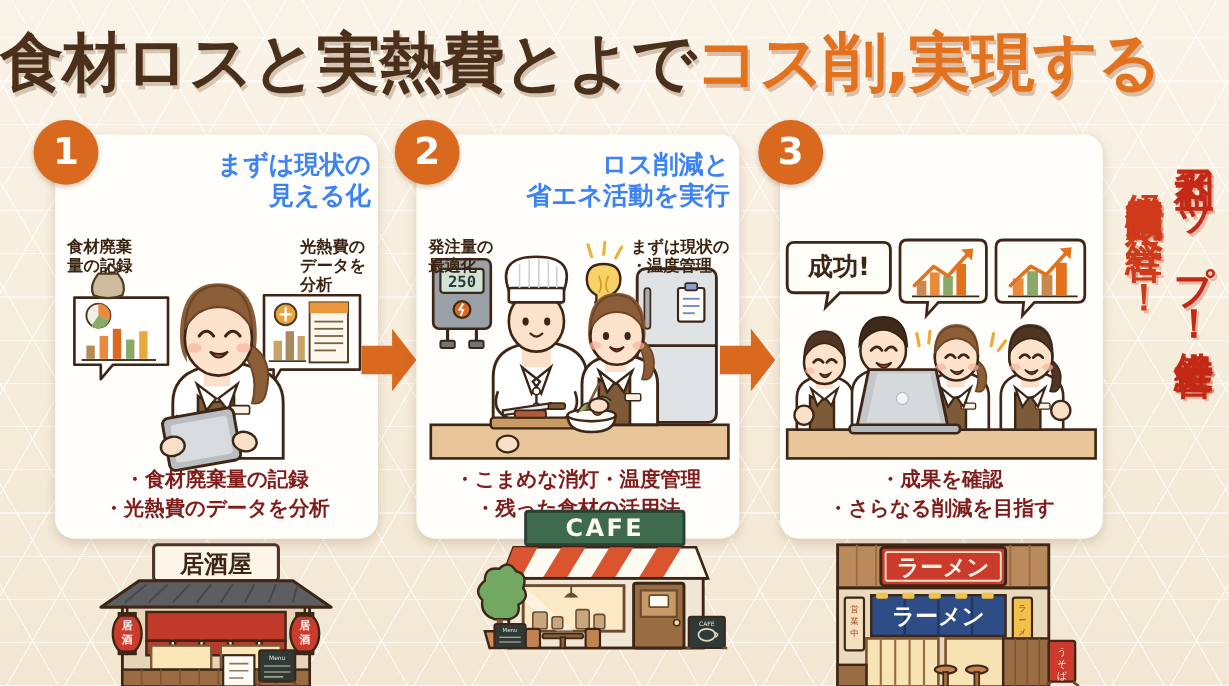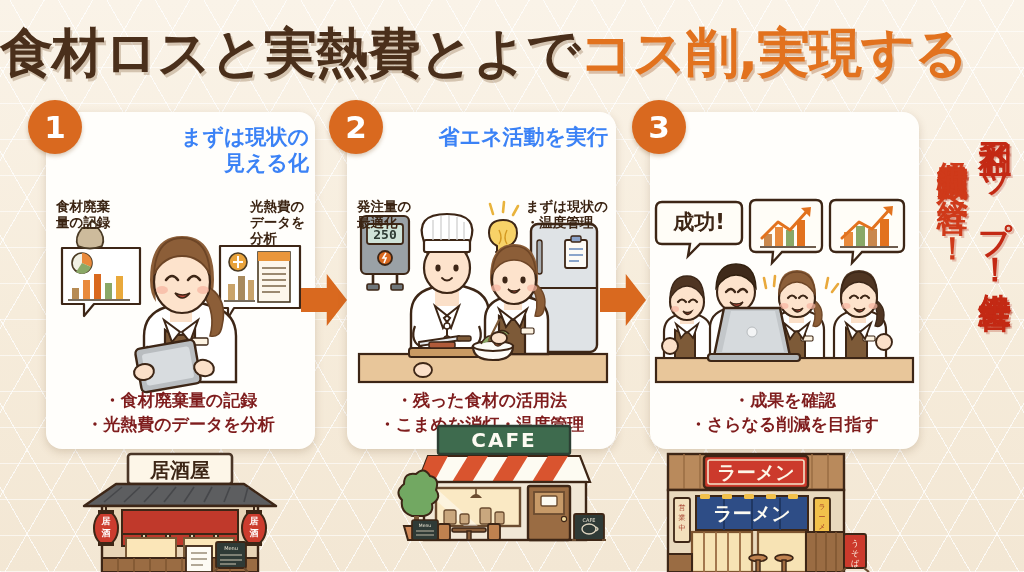--- a/index.html
+++ b/index.html
@@ -147,21 +147,21 @@
     text-shadow: 2px 2px 0 rgba(170,40,20,.25);
     white-space: nowrap;
   }
   #vtext-right { top: 116px; right: 12px; }
   #vtext-left  { top: 138px; right: 56px; color:#cf3a1a; font-size: 31px; }
 
   
   .shop { position: absolute; bottom: 0; }
   #shop-izakaya { left: 70px;  width: 220px; height: 118px; }
   #shop-cafe    { left: 398px; width: 214px; height: 148px; }
-  #shop-ramen   { left: 658px; width: 216px; height: 122px; }
+  #shop-ramen   { left: 688px; width: 216px; height: 122px; }
 
   svg { display: block; overflow: visible; }
 </style>
 </head>
 <body>
 
 <div id="stage">
 
   <div class="title-wrap">
     <span class="title">
@@ -269,20 +269,21 @@
       <div>・光熱費のデータを分析</div>
     </div>
   </div>
 
   <div class="arrow" id="arrow-1"></div>
 
   <div class="card" id="card-2">
     <div class="badge">2</div>
 
     <div class="card-title">
+      <span class="l1">ロス削減と</span>
       <span class="l2">省エネ活動を実行</span>
     </div>
 
     <div class="card-art">
       <div class="cap" style="left:4px; top:2px;">
         <span>発注量の</span><br>
         <span>最適化</span>
       </div>
       <div class="cap" style="right:2px; top:2px; text-align:left;">
         <span>まずは現状の</span><br>
@@ -385,22 +386,22 @@
           <ellipse cx="140" cy="150" rx="20" ry="5" fill="#fdfcf8" stroke="#3d2616" stroke-width="2"></ellipse>
           <path d="M128,148 q5,-10 12,-8 q9,-10 16,-2" fill="#8aa867" stroke="#3d2616" stroke-width="1.5"></path>
           <circle cx="145" cy="146" r="4" fill="#e4793c" stroke="#3d2616" stroke-width="1.3"></circle>
           <path d="M136,144 l10,-20" stroke="#7d5a38" stroke-width="2.2" stroke-linecap="round"></path>
           <ellipse cx="146" cy="142" rx="8" ry="6" fill="#fbe0c9" stroke="#3d2616" stroke-width="1.8"></ellipse>
         </g>
       </svg>
     </div>
 
     <div class="card-bullets">
+      <div>・こまめな消灯・温度管理</div>
       <div>・残った食材の活用法</div>
-      <div>・こまめな消灯・温度管理</div>
     </div>
   </div>
 
   <div class="arrow" id="arrow-2"></div>
 
   <div class="card" id="card-3">
     <div class="badge">3</div>
 
 
     <div class="card-art">

